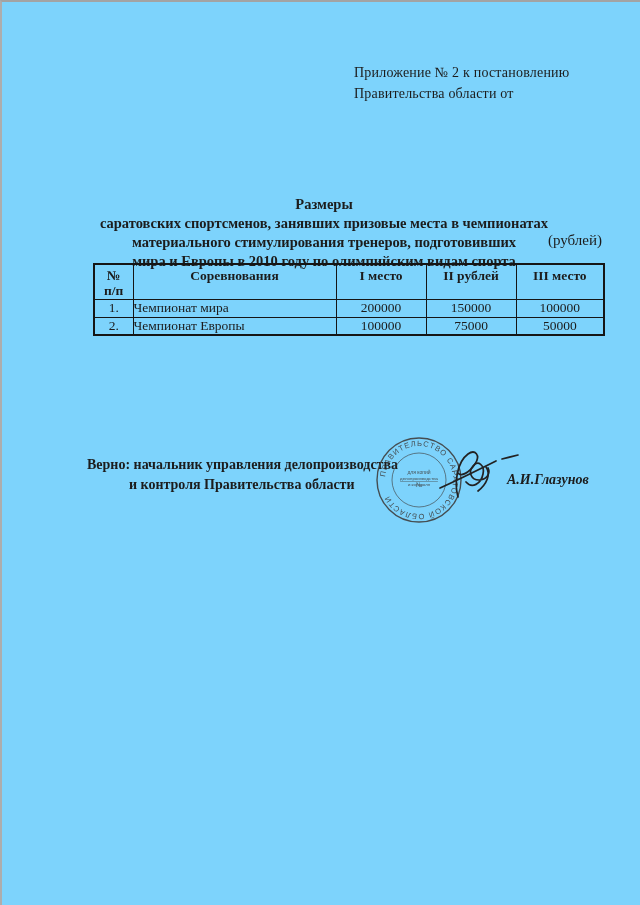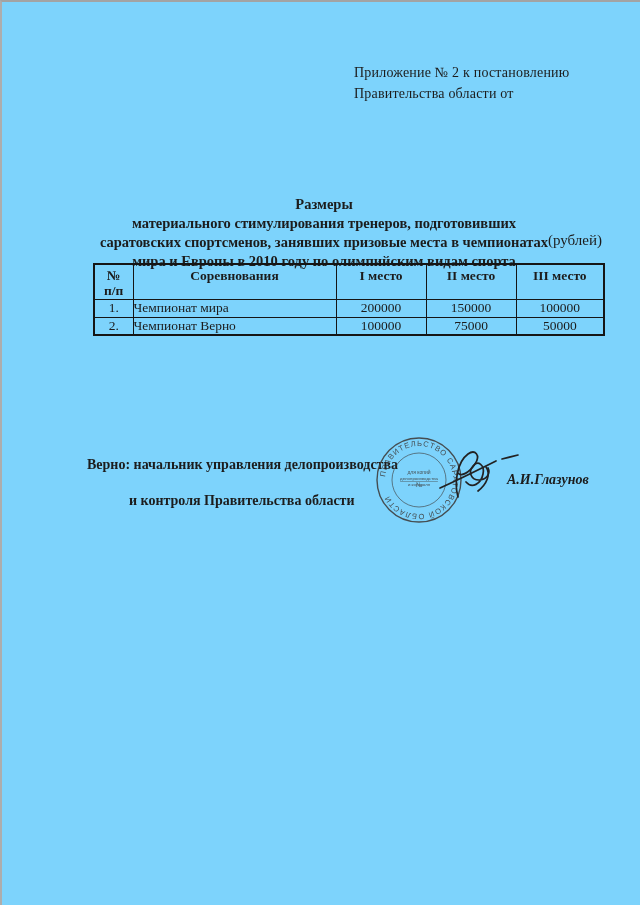--- a/index.html
+++ b/index.html
@@ -24,39 +24,39 @@
     border:2px solid #151515; table-layout:fixed;
   }
   .doc-table th, .doc-table td { border:1px solid #151515; padding:0; }
   .doc-table thead tr { height:35px; }
   .doc-table th { font-size:13.5px; font-weight:bold; vertical-align:top; padding-top:3px; text-align:center; }
   .doc-table th .stack { line-height:15px; }
   .doc-table tbody tr { height:18px; }
   .doc-table td { font-size:13.5px; text-align:center; vertical-align:middle; }
   .doc-table td.left { text-align:left; }
   .verno-line1 { position:absolute; left:85px; top:455px; font-weight:bold; font-size:14px; }
-  .verno-line2 { position:absolute; left:127px; top:475px; font-weight:bold; font-size:14px;margin-top:16px; }
+  .verno-line2 { position:absolute; left:127px; top:475px; font-weight:bold; font-size:14px; }
   .signer { position:absolute; left:505px; top:470px; font-weight:bold; font-size:14px;font-style:italic; }
   .stamp { position:absolute; left:372px; top:433px; width:90px; height:90px; opacity:0.9; }
   .signature { position:absolute; left:426px; top:445px; width:96px; height:54px; }
 </style>
 </head>
 <body>
 
 <div class="page">
 
   <div class="annex">
     <div>Приложение № 2 к постановлению</div>
     <div>Правительства области от</div>
   </div>
 
   <div class="title">
     <div>Размеры</div>
+    <div>саратовских спортсменов, занявших призовые места в чемпионатах</div>
     <div>материального стимулирования тренеров, подготовивших</div>
-    <div>саратовских спортсменов, занявших призовые места в чемпионатах</div>
     <div>мира и Европы в 2010 году по олимпийским видам спорта</div>
   </div>
 
   <div class="units">(рублей)</div>
 
   <table class="doc-table">
     <colgroup>
       <col style="width:39px">
         <col style="width:203px">
         <col style="width:90px">
@@ -64,35 +64,35 @@
         <col style="width:88px">
     </colgroup>
     <thead>
       <tr>
         <th>
           <div class="stack">№</div>
           <div class="stack">п/п</div>
         </th>
         <th>Соревнования</th>
         <th>I место</th>
-        <th>II место</th>
+        <th>II рублей</th>
         <th>III место</th>
       </tr>
     </thead>
     <tbody>
       <tr>
         <td>1.</td>
         <td class="left">Чемпионат мира</td>
         <td>200000</td>
         <td>150000</td>
         <td>100000</td>
       </tr>
       <tr>
         <td>2.</td>
-        <td class="left">Чемпионат Верно</td>
+        <td class="left">Чемпионат Европы</td>
         <td>100000</td>
         <td>75000</td>
         <td>50000</td>
       </tr>
     </tbody>
   </table>
 
   <div class="verno-line1">Верно: начальник управления делопроизводства</div>
   <div class="verno-line2">и контроля Правительства области</div>
 

